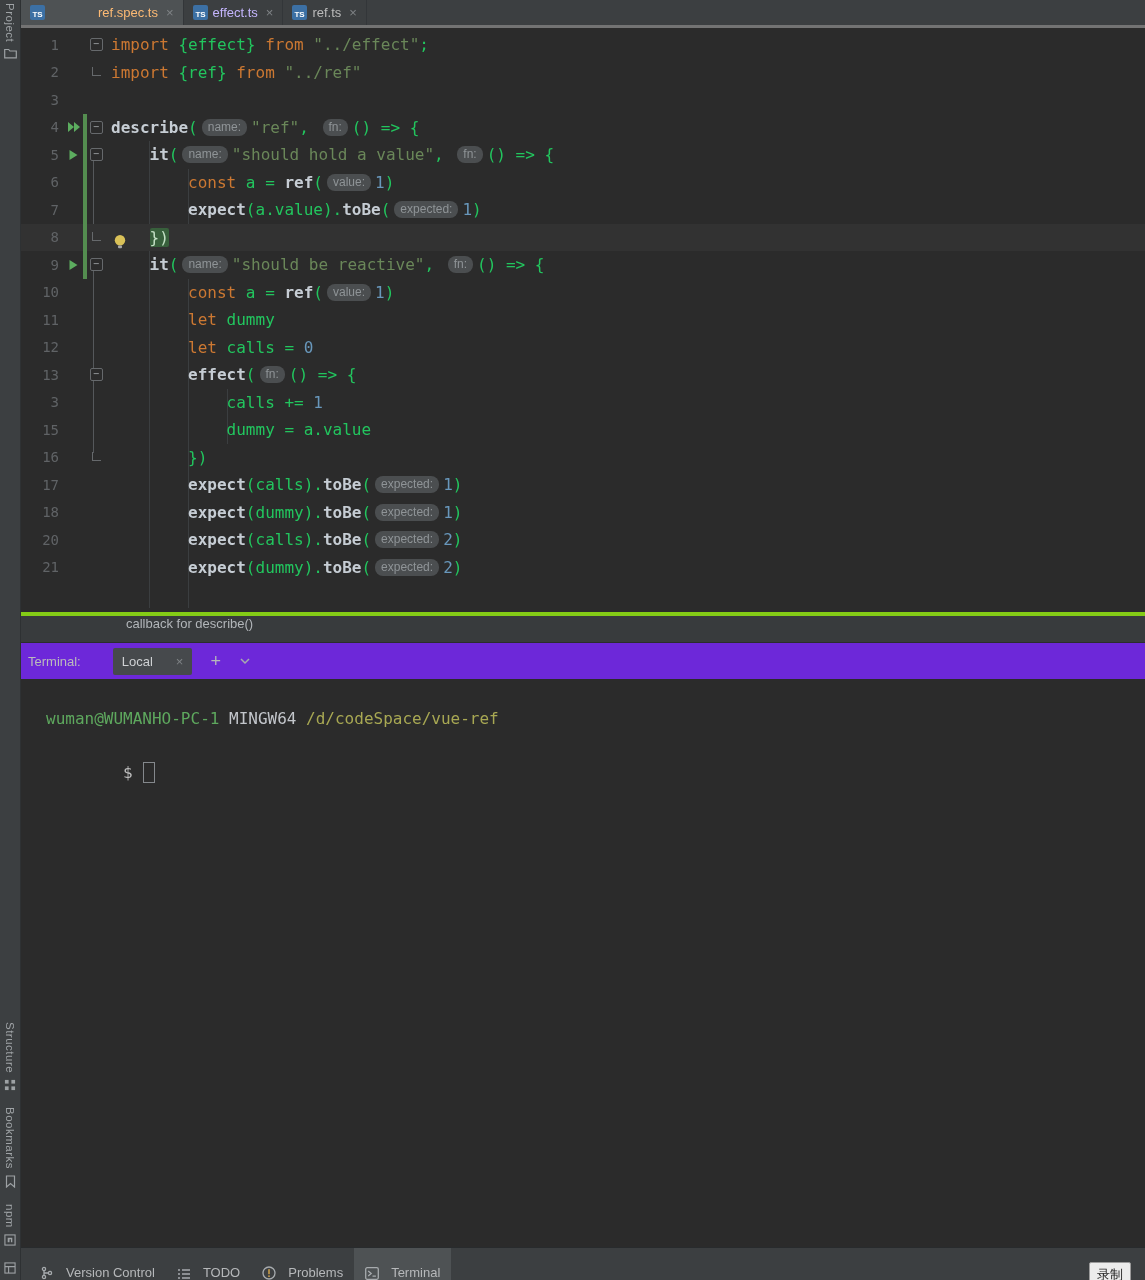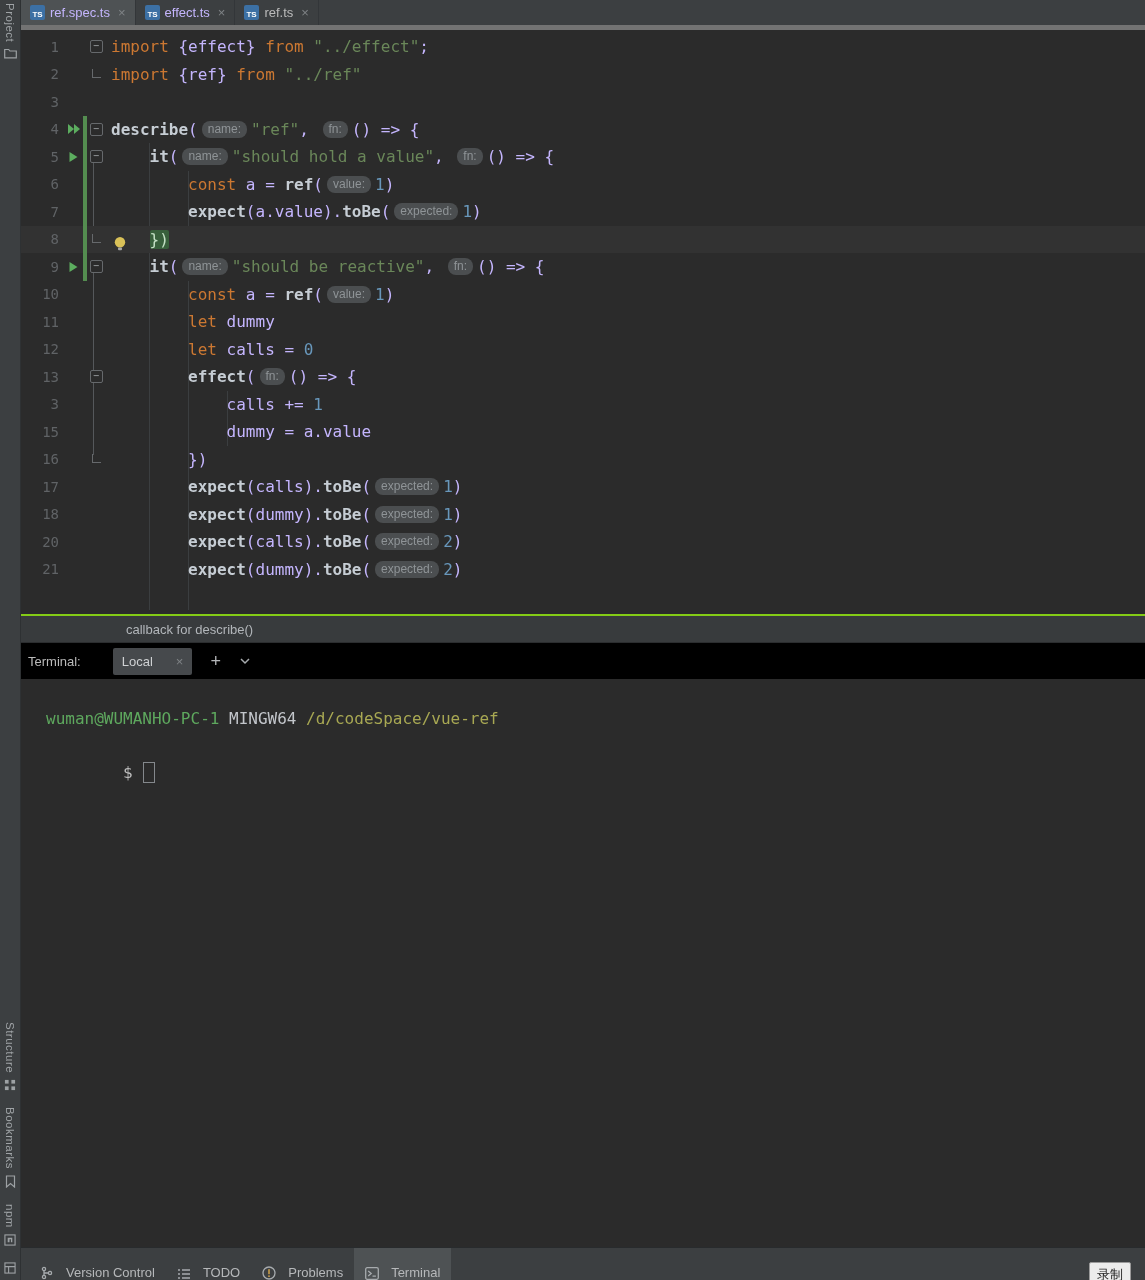--- a/index.html
+++ b/index.html
@@ -10,21 +10,21 @@
   
   .stripe{width:20px;flex:none;background:#3c3f41;border-right:1px solid #2e3133;
           display:flex;flex-direction:column;align-items:center;justify-content:space-between;
           padding:3px 0 6px}
   .stripe-group{display:flex;flex-direction:column;align-items:center;gap:16px}
   .stripe-item{display:flex;flex-direction:column;align-items:center;gap:6px;cursor:default}
   .stripe-label{writing-mode:vertical-rl;font-size:11.5px;color:#9fa3a6;letter-spacing:.5px}
   .icon{display:inline-flex;align-items:center;justify-content:center;line-height:0}
 
   
-  .tabbar{height:25px;background:#3c3f41;display:flex;align-items:stretch;border-bottom:5px solid #737373}
+  .tabbar{height:25px;background:#3c3f41;display:flex;align-items:stretch;border-bottom:3px solid #737373}
   .tab{display:flex;align-items:center;gap:5px;padding:0 9px;font-size:13px;color:#bbbbbb;
        border-right:1px solid #333639}
   .tab.active{background:#4e5254}
   .tab-close{color:#7f8386;font-size:13px;margin-left:3px}
 
   
   .editor{position:relative;height:581px;background:#2b2b2b;padding-top:3px;
           font-family:"DejaVu Sans Mono",monospace;font-size:16px;overflow:hidden}
   .row{display:flex;height:27.5px;align-items:center;position:relative;white-space:pre}
   .row.active{background:#323232}
@@ -35,36 +35,36 @@
   .vcsslot.green{background:#548d50}
   .foldslot{width:18px;flex:none;display:flex;justify-content:center;align-items:center}
   .fold-box{width:11px;height:11px;border:1px solid #66696c;border-radius:2px;font-size:10px;
             line-height:9px;text-align:center;color:#9da1a4;background:#2b2b2b}
   .fold-endmark{width:8px;height:8px;border-left:1px solid #66696c;border-bottom:1px solid #66696c;
                 margin-top:-2px}
   .codecell{white-space:pre;color:#a9b7c6;padding-left:6px;position:relative;flex:1;min-width:0}
   .seg-kw{color:#cc7832}
   .seg-str{color:#6a8759}
   .seg-num{color:#6897bb}
-  .seg-pl{color:#c4b5fd}
+  .seg-pl{color:#22c55e}
   .seg-fn{color:#c6cdd4;font-weight:bold}
   .seg-hl{background:#38603c;border-radius:2px;color:#c3e0c5}
   .seg-hint{display:inline-block;background:#4b4e50;color:#8f9497;font-size:12px;
             font-family:"Liberation Sans",sans-serif;border-radius:8px;padding:1px 6px;margin:0 4px;
             vertical-align:middle;transform:translateY(-1px);line-height:15px}
   .bulb{position:absolute;left:8px;top:6px}
   .fold-guide{position:absolute;left:72px;width:1px;background:#55585b}
   .indent-guide{position:absolute;width:1px;background:#3b3e40}
 
   
-  .context-bar{height:26px;background:#383b3d;border-top:2px solid #84cc16;display:flex;
-               align-items:center;padding-left:105px;font-size:13px;color:#b2b6ba}
-
-  
-  .term-header{height:36px;background:#000000;border-top:1px solid #2b2d2f;display:flex;
+  .context-bar{height:26px;background:#383b3d;border-top:4px solid #84cc16;display:flex;
+               align-items:flex-start;padding-left:105px;font-size:13px;color:#b2b6ba}
+
+  
+  .term-header{height:36px;background:#6d28d9;border-top:1px solid #2b2d2f;display:flex;
                align-items:center;padding:0 7px;font-size:13px;color:#bbbbbb}
   .term-title{margin-right:32px}
   .term-tab{display:flex;align-items:center;gap:23px;padding:6px 9px;background:#46494c;
             color:#cfd1d3;border-radius:2px}
   .term-tab .tab-close{margin-left:0}
   .term-plus{font-size:18px;color:#b6b8ba;margin-left:18px;line-height:1}
   .term-chevron{margin-left:18px;display:inline-flex}
   .term-body{flex:1;background:#2b2b2b;font-family:"DejaVu Sans Mono",monospace;font-size:16px;
              padding:26px 0 0 25px;overflow:hidden}
   .term-line{line-height:27px;white-space:pre}
@@ -138,21 +138,21 @@
   <div class="main" style="flex:1;display:flex;flex-direction:column;min-width:0">
 
     <div class="tabbar" id="tabbar">
         <div class="tab active">
           <span class="icon">
             <svg width="15" height="15" viewBox="0 0 15 15">
               <rect width="15" height="15" rx="2" fill="#3c70a4"></rect>
               <text x="7.5" y="11.5" font-size="8" font-family="Liberation Sans, sans-serif" fill="#ffffff" text-anchor="middle" font-weight="bold">TS</text>
             </svg>
           </span>
-          <span class="tab-label" style="color: #c4b5fd;">ref.spec.ts</span>
+          <span class="tab-label" style="color: #fdba74; margin-left: 48px;">ref.spec.ts</span>
           <span class="tab-close">×</span>
         </div>
         <div class="tab">
           <span class="icon">
             <svg width="15" height="15" viewBox="0 0 15 15">
               <rect width="15" height="15" rx="2" fill="#3c70a4"></rect>
               <text x="7.5" y="11.5" font-size="8" font-family="Liberation Sans, sans-serif" fill="#ffffff" text-anchor="middle" font-weight="bold">TS</text>
             </svg>
           </span>
           <span class="tab-label" style="color: #c4b5fd;">effect.ts</span>

